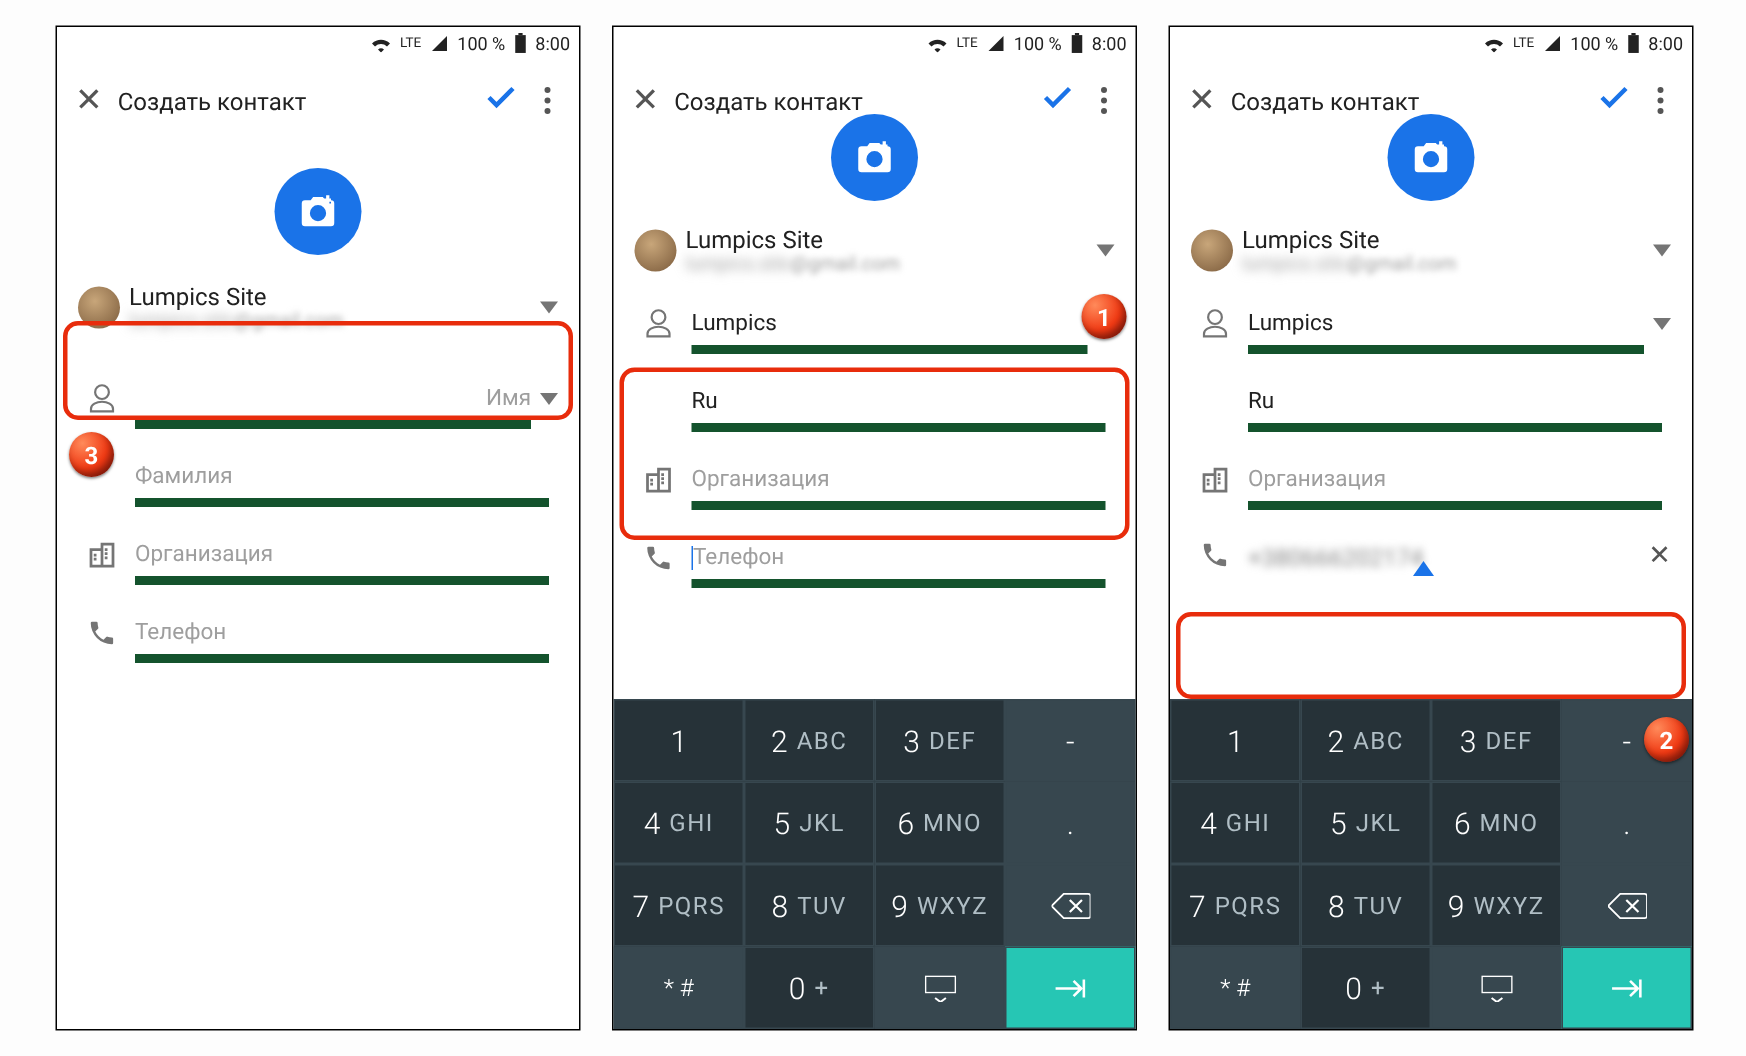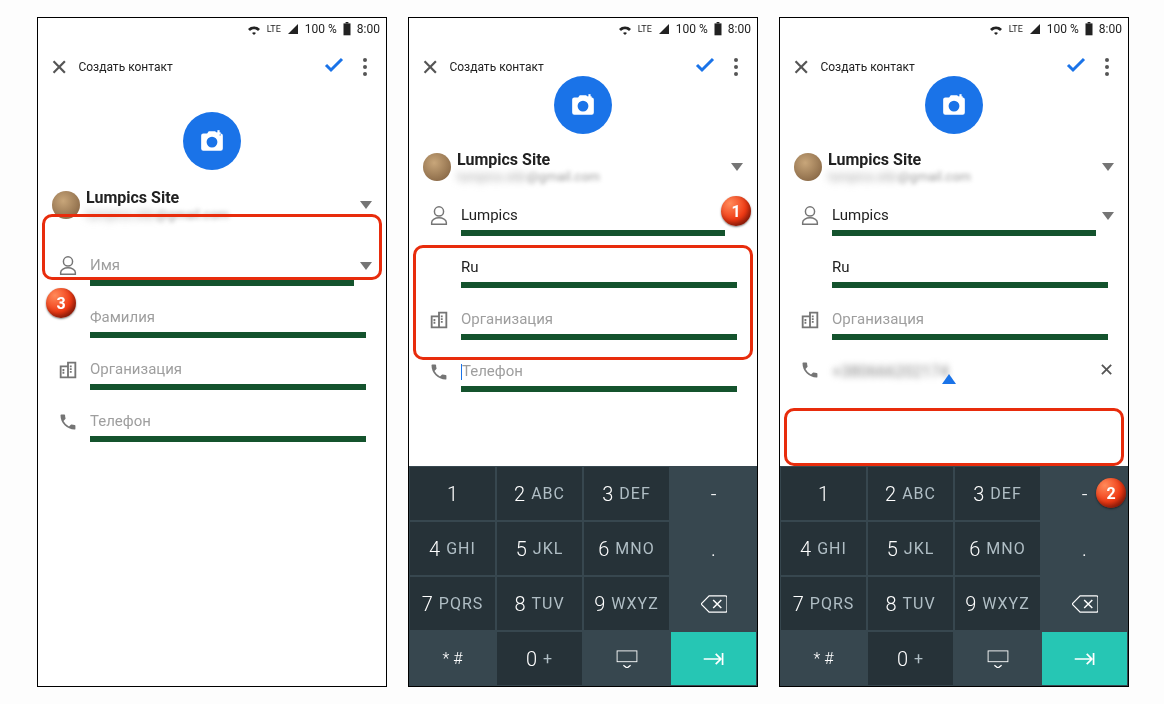--- a/index.html
+++ b/index.html
@@ -36,21 +36,21 @@
   .status svg { display:block; }
 
   
   .hdr {
     height: 54px;
     display: flex;
     align-items: center;
     padding: 0 12px;
     gap: 10px;
   }
-  .hdr .title { flex: 1; font-size: 12px; color: #212121; font-weight: 400; }
+  .hdr .title { flex: 1; font-size: 16px; color: #212121; font-weight: 400; }
   .hdr .close { font-size: 22px; color: #555; }
   .hdr .check { color: #1a73e8; }
   .hdr .dots  { width: 18px; display:flex; flex-direction:column; align-items:center; gap:3px; }
   .hdr .dots span { width:4px; height:4px; border-radius:50%; background:#555; }
 
   
   .avatar-wrap { display:flex; justify-content:center; margin: 18px 0 10px; }
   .avatar-wrap.trim { margin: -18px 0 8px; }
   .avatar-btn {
     width: 58px; height: 58px; border-radius: 50%;
@@ -60,21 +60,21 @@
 
   
   .row {
     display:flex; align-items:center;
     padding: 8px 14px 4px 14px;
   }
   .row .ico { width: 32px; color:#757575; display:flex; justify-content:center; }
   .row .ico svg { fill:#757575; }
   .row .content { flex:1; padding: 0 6px; }
   .row .chev { color:#757575; }
-  .account-name { font-size: 16px; color:#212121; font-weight:700; }
+  .account-name { font-size: 16px; color:#212121; font-weight:400; }
   .account-mail { font-size: 13px; color:#9e9e9e; filter: blur(2px); }
   .acc-avatar {
     width:28px; height:28px; border-radius:50%;
     background: radial-gradient(circle at 40% 35%, #c8a67a, #7a5a3a);
     flex-shrink:0;
   }
   .field-line {
     border-bottom: 6px solid #14532d;
     padding: 10px 0 6px;
     font-size: 15px;
@@ -177,21 +177,21 @@
     <div class="acc-avatar"></div>
     <div class="content">
       <div class="account-name">Lumpics Site</div>
       <div class="account-mail"><span style="filter:blur(3px);">lumpics.site</span><span>@gmail.com</span></div>
     </div>
     <div class="chev">
         <div class="chev-down"></div>
       </div>
   </div>
 
-  <div class="row" style="margin-top:12px;">
+  <div class="row" style="margin-top:12px;text-align:right;">
     <div class="ico">
         <svg width="22" height="22" viewBox="0 0 24 24">
           <path d="M12 12a5 5 0 100-10 5 5 0 000 10zm0 2c-4 0-8 2-8 5v2h16v-2c0-3-4-5-8-5z" fill="none" stroke="#757575" stroke-width="1.6"></path>
         </svg>
       </div>
     <div class="content">
       <div class="field-line">Имя</div>
     </div>
     <div class="chev">
         <div class="chev-down"></div>

